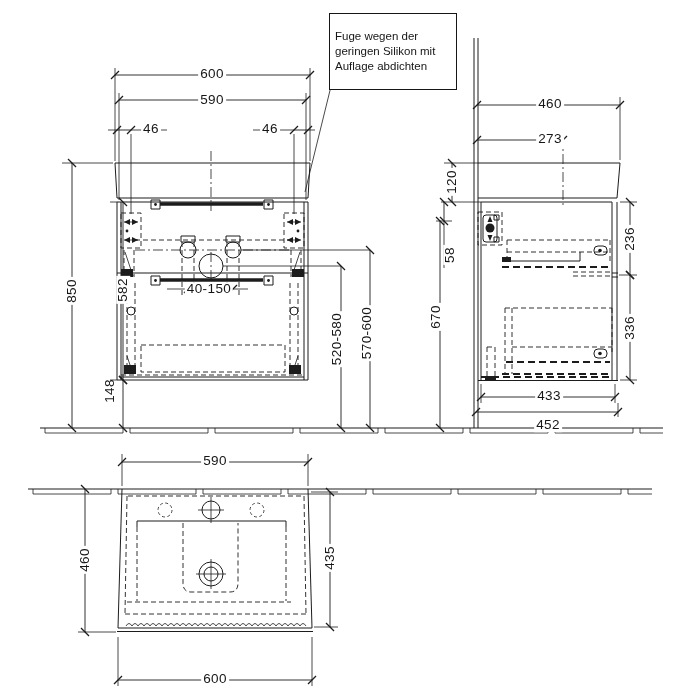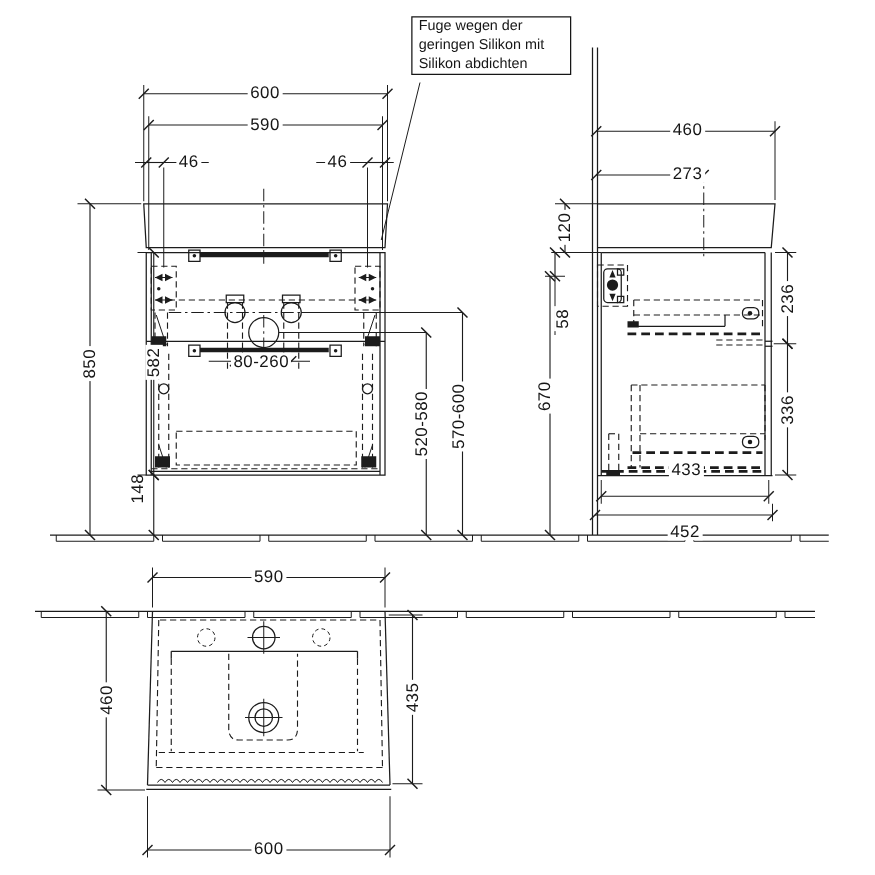--- a/index.html
+++ b/index.html
@@ -4,21 +4,21 @@
 <style>
   html,body{margin:0;padding:0;background:#fff;}
   #stage{position:relative;width:700px;height:700px;background:#fff;overflow:hidden;
          font-family:"Liberation Sans",sans-serif;color:#161616;}
   #drawing{position:absolute;left:0;top:0;}
   .lab{position:absolute;transform:translate(-50%,-50%);background:#fff;padding:0 2px;
        font-size:13.5px;letter-spacing:.4px;white-space:nowrap;line-height:1;}
   .lab.rot{transform:translate(-50%,-50%) rotate(-90deg);}
   .lab.nobg{background:transparent;}
   #callout{position:absolute;left:329px;top:13px;width:116px;border:1.6px solid #161616;
-           background:#fff;padding:0 5px;font-size:11.5px;line-height:1.3;}
+           background:#fff;padding:15px 5px;font-size:11.5px;line-height:1.3;}
   #callout span{display:block;}
   svg *{vector-effect:non-scaling-stroke;}
   .s{stroke:#1c1c1c;stroke-width:1;fill:none;}
   .f{fill:#1c1c1c;stroke:none;}
   .d{stroke:#1c1c1c;stroke-width:.9;fill:none;stroke-dasharray:5 3;}
   .dd{stroke:#1c1c1c;stroke-width:.8;fill:none;stroke-dasharray:3 2.5;}
   .cl{stroke:#1c1c1c;stroke-width:.8;fill:none;stroke-dasharray:10 3 2 3;}
   .e{stroke:#1c1c1c;stroke-width:.8;fill:none;}
   .dim{stroke:#1c1c1c;stroke-width:.9;fill:none;}
   .rl{stroke:#1c1c1c;stroke-width:2.2;fill:none;stroke-dasharray:7 4;}
@@ -269,38 +269,38 @@
   </g>
 </svg>
 
 <div class="lab" style="left:212px;top:74px">600</div>
 <div class="lab" style="left:212px;top:100px">590</div>
 <div class="lab" style="left:151px;top:129px">46</div>
 <div class="lab" style="left:270px;top:129px">46</div>
 <div class="lab rot" style="left:72px;top:291px">850</div>
 <div class="lab rot" style="left:123px;top:290px">582</div>
 <div class="lab rot nobg" style="left:110px;top:391px">148</div>
-<div class="lab" style="left:209px;top:289px">80-260</div>
+<div class="lab" style="left:209px;top:289px">40-150</div>
 <div class="lab rot" style="left:337px;top:339px">520-580</div>
 <div class="lab rot" style="left:367px;top:333px">570-600</div>
 
 <div class="lab" style="left:550px;top:104px">460</div>
 <div class="lab" style="left:550px;top:139px">273</div>
 <div class="lab rot" style="left:452px;top:182px">120</div>
 <div class="lab rot" style="left:450px;top:255px">58</div>
 <div class="lab rot" style="left:436px;top:317px">670</div>
 <div class="lab rot" style="left:630px;top:239px">236</div>
 <div class="lab rot" style="left:630px;top:328px">336</div>
-<div class="lab" style="left:549px;top:376px">433</div>
+<div class="lab" style="left:549px;top:396px">433</div>
 <div class="lab" style="left:548px;top:425px">452</div>
 
 <div class="lab" style="left:215px;top:461px">590</div>
 <div class="lab rot" style="left:85px;top:560px">460</div>
 <div class="lab rot" style="left:330px;top:558px">435</div>
 <div class="lab" style="left:215px;top:679px">600</div>
 
 <div id="callout">
   <span>Fuge wegen der</span>
   <span>geringen Silikon mit</span>
-  <span>Silikon abdichten</span>
+  <span>Auflage abdichten</span>
 </div>
 
 </div>
 
 </body></html>

